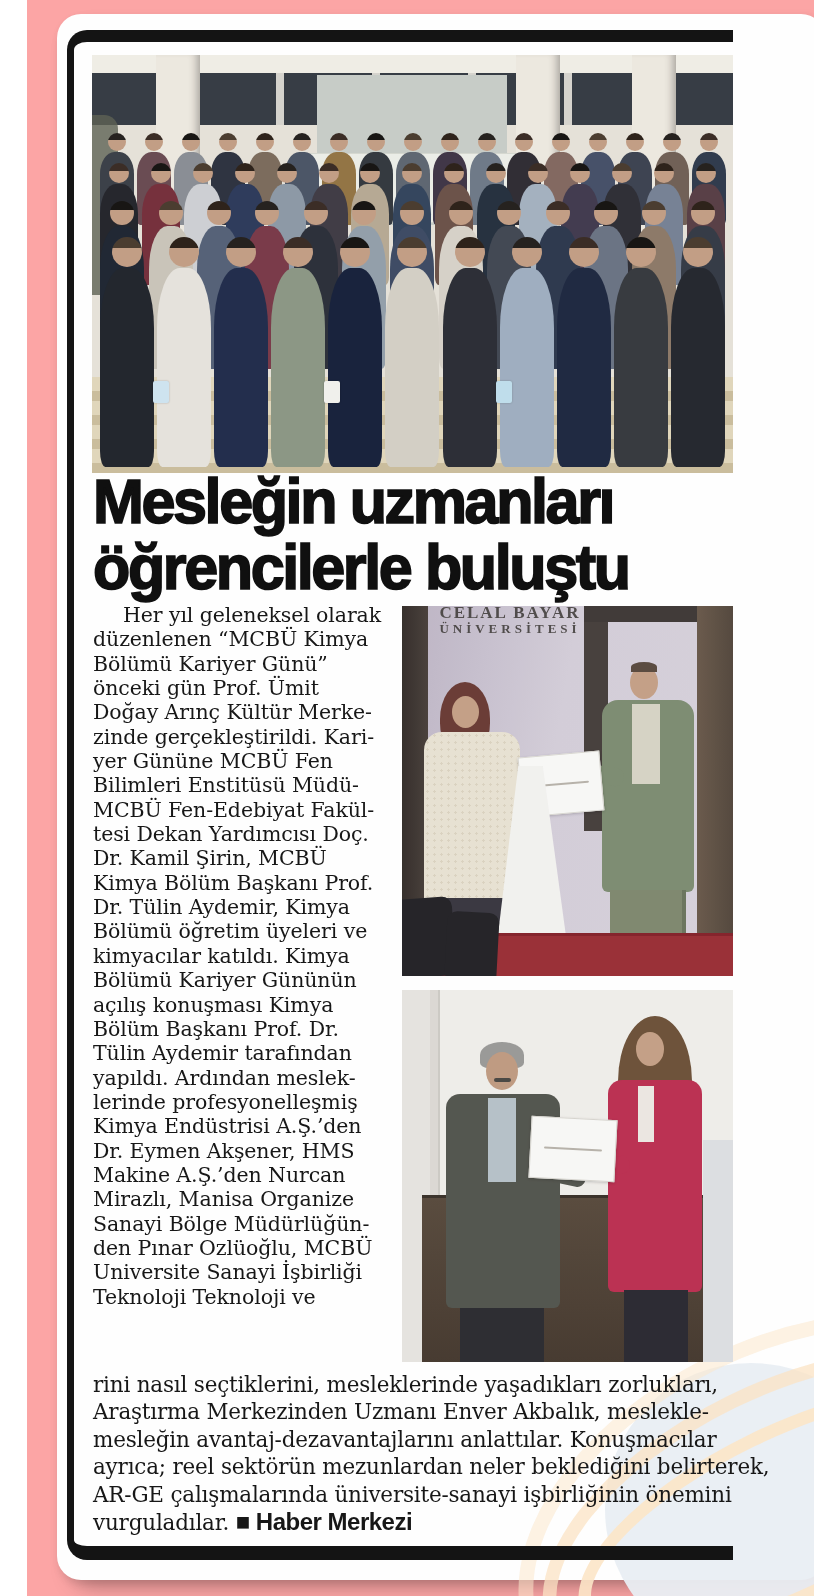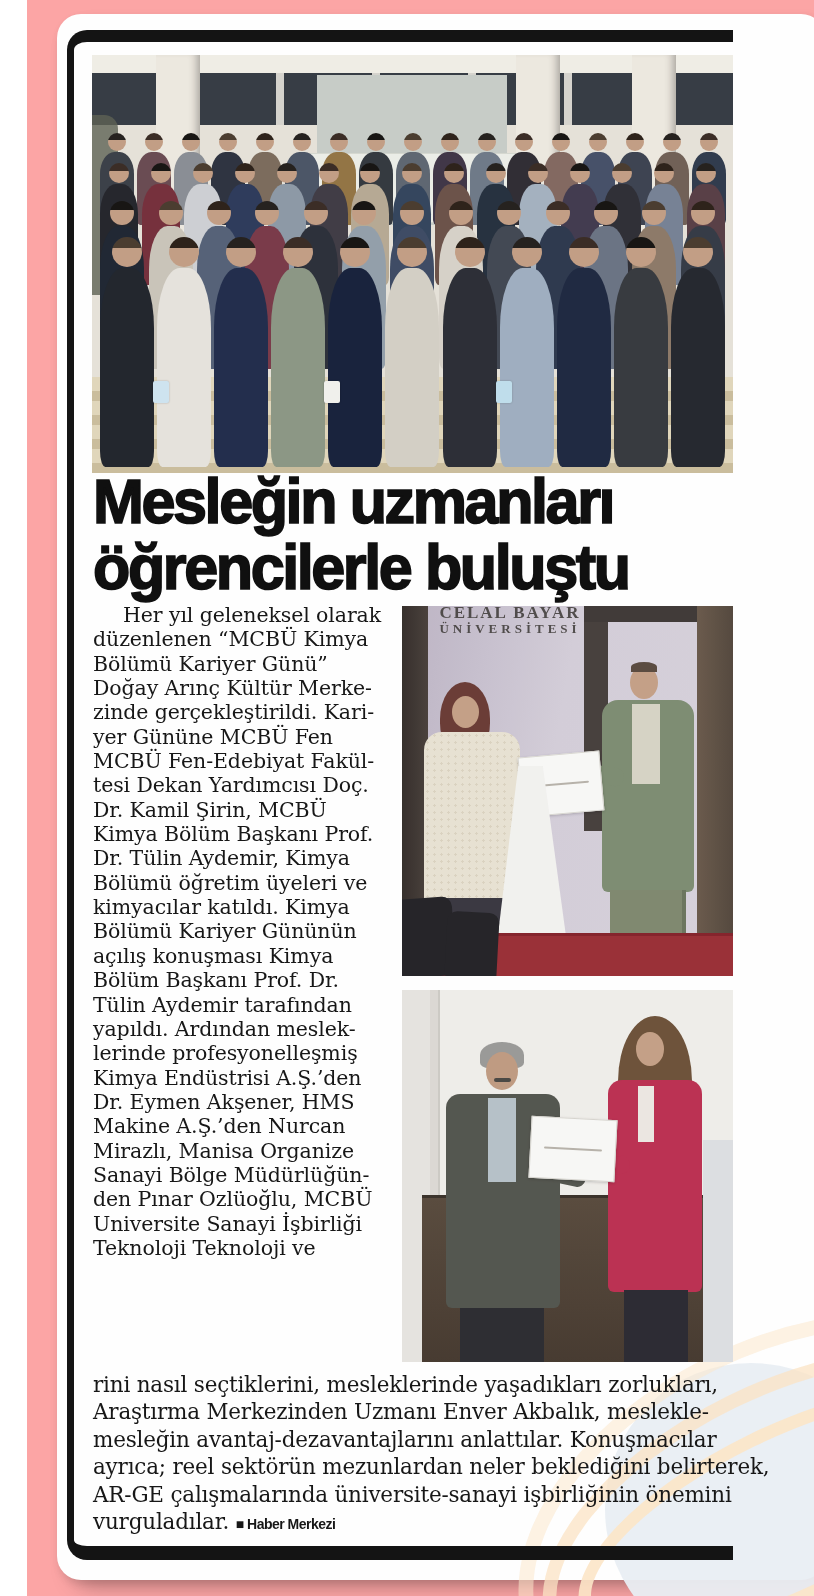--- a/index.html
+++ b/index.html
@@ -68,21 +68,21 @@
   .ph3-floor{right:0;top:150px;width:30px;height:222px;background:#dfe1e4;}
   
   .headline{position:absolute;left:66px;top:468px;z-index:4;color:#101010;
       font-family:"Liberation Sans",sans-serif;font-weight:700;font-size:63px;line-height:66px;
       letter-spacing:-2.5px;-webkit-text-stroke:1.7px #101010;transform:scaleX(.97);transform-origin:left top;white-space:nowrap;}
   .colcopy{position:absolute;left:66px;top:603px;width:302px;z-index:4;}
   .bodyline{white-space:nowrap;font-size:20.5px;line-height:24.35px;letter-spacing:-0.1px;}
   .bodyline.indent{padding-left:30px;}
   .footcopy{position:absolute;left:66px;top:1371px;width:648px;z-index:4;}
   .footline{white-space:nowrap;font-size:21.5px;line-height:27.4px;letter-spacing:-0.2px;}
-  .byline{font-family:"Liberation Sans",sans-serif;font-weight:700;font-size:14px;letter-spacing:-0.5px;}
+  .byline{font-family:"Liberation Sans",sans-serif;font-weight:700;font-size:24px;letter-spacing:-0.5px;}
 </style>
 </head>
 <body>
 
 <div class="canvas">
 
   <div class="page-card"></div>
 
   <div class="wm wm-circle abs"></div>
   <div class="wm wm-ring r3 abs"></div>
@@ -338,23 +338,25 @@
 
   <div class="headline">
     <div>Mesleğin uzmanları</div>
     <div>öğrencilerle buluştu</div>
   </div>
 
   <div class="colcopy" id="colcopy">
       <div class="bodyline indent">Her yıl geleneksel olarak</div>
       <div class="bodyline">düzenlenen “MCBÜ Kimya</div>
       <div class="bodyline">Bölümü Kariyer Günü”</div>
+      <div class="bodyline">önceki gün Prof. Ümit</div>
       <div class="bodyline">Doğay Arınç Kültür Merke-</div>
       <div class="bodyline">zinde gerçekleştirildi. Kari-</div>
       <div class="bodyline">yer Gününe MCBÜ Fen</div>
+      <div class="bodyline">Bilimleri Enstitüsü Müdü-</div>
       <div class="bodyline">MCBÜ Fen-Edebiyat Fakül-</div>
       <div class="bodyline">tesi Dekan Yardımcısı Doç.</div>
       <div class="bodyline">Dr. Kamil Şirin, MCBÜ</div>
       <div class="bodyline">Kimya Bölüm Başkanı Prof.</div>
       <div class="bodyline">Dr. Tülin Aydemir, Kimya</div>
       <div class="bodyline">Bölümü öğretim üyeleri ve</div>
       <div class="bodyline">kimyacılar katıldı. Kimya</div>
       <div class="bodyline">Bölümü Kariyer Gününün</div>
       <div class="bodyline">açılış konuşması Kimya</div>
       <div class="bodyline">Bölüm Başkanı Prof. Dr.</div>

